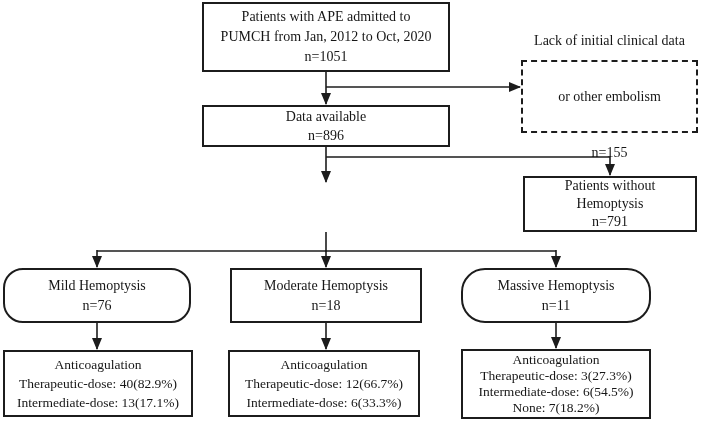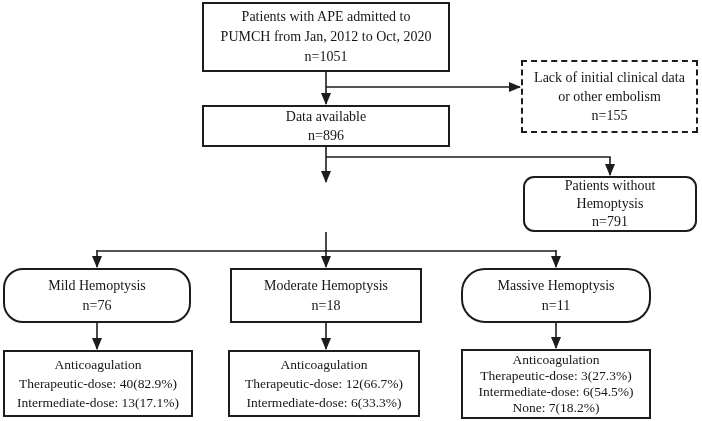--- a/index.html
+++ b/index.html
@@ -25,24 +25,24 @@
     text-align: center;
     font-size: 14px;
     line-height: 20px;
     z-index: 2;
   }
   .box.dashed { border-style: dashed; }
   .ln { white-space: nowrap; }
 
   
   .b-ape        { left: 202px; top: 2px;   width: 248px; height: 70px; }
-  .b-excluded   { left: 521px; top: 60px;  width: 177px; height: 73px; line-height: 19px; }
+  .b-excluded   { left: 521px; top: 60px;  width: 177px; height: 73px; line-height: 19px; gap: 37px; }
   .b-data       { left: 202px; top: 105px; width: 248px; height: 42px; line-height: 19px; }
   .b-hemo       { left: 202px; top: 183px; width: 248px; height: 49px; }
-  .b-nohemo     { left: 523px; top: 176px; width: 174px; height: 56px; line-height: 18px; border-radius: 11px; }
+  .b-nohemo     { left: 523px; top: 176px; width: 174px; height: 56px; line-height: 18px; }
   .b-mild       { left: 3px;   top: 268px; width: 188px; height: 55px; border-radius: 20px; }
   .b-moderate   { left: 230px; top: 268px; width: 192px; height: 55px; }
   .b-massive    { left: 461px; top: 268px; width: 190px; height: 55px; border-radius: 24px; }
   .b-mild-ac    { left: 3px;   top: 350px; width: 190px; height: 67px; font-size: 13.5px; line-height: 19px; }
   .b-mod-ac     { left: 228px; top: 350px; width: 192px; height: 67px; font-size: 13.5px; line-height: 19px; }
   .b-mass-ac    { left: 461px; top: 349px; width: 190px; height: 70px; font-size: 13.5px; line-height: 16px; }
 
   svg.connectors {
     position: absolute;
     left: 0; top: 0;

